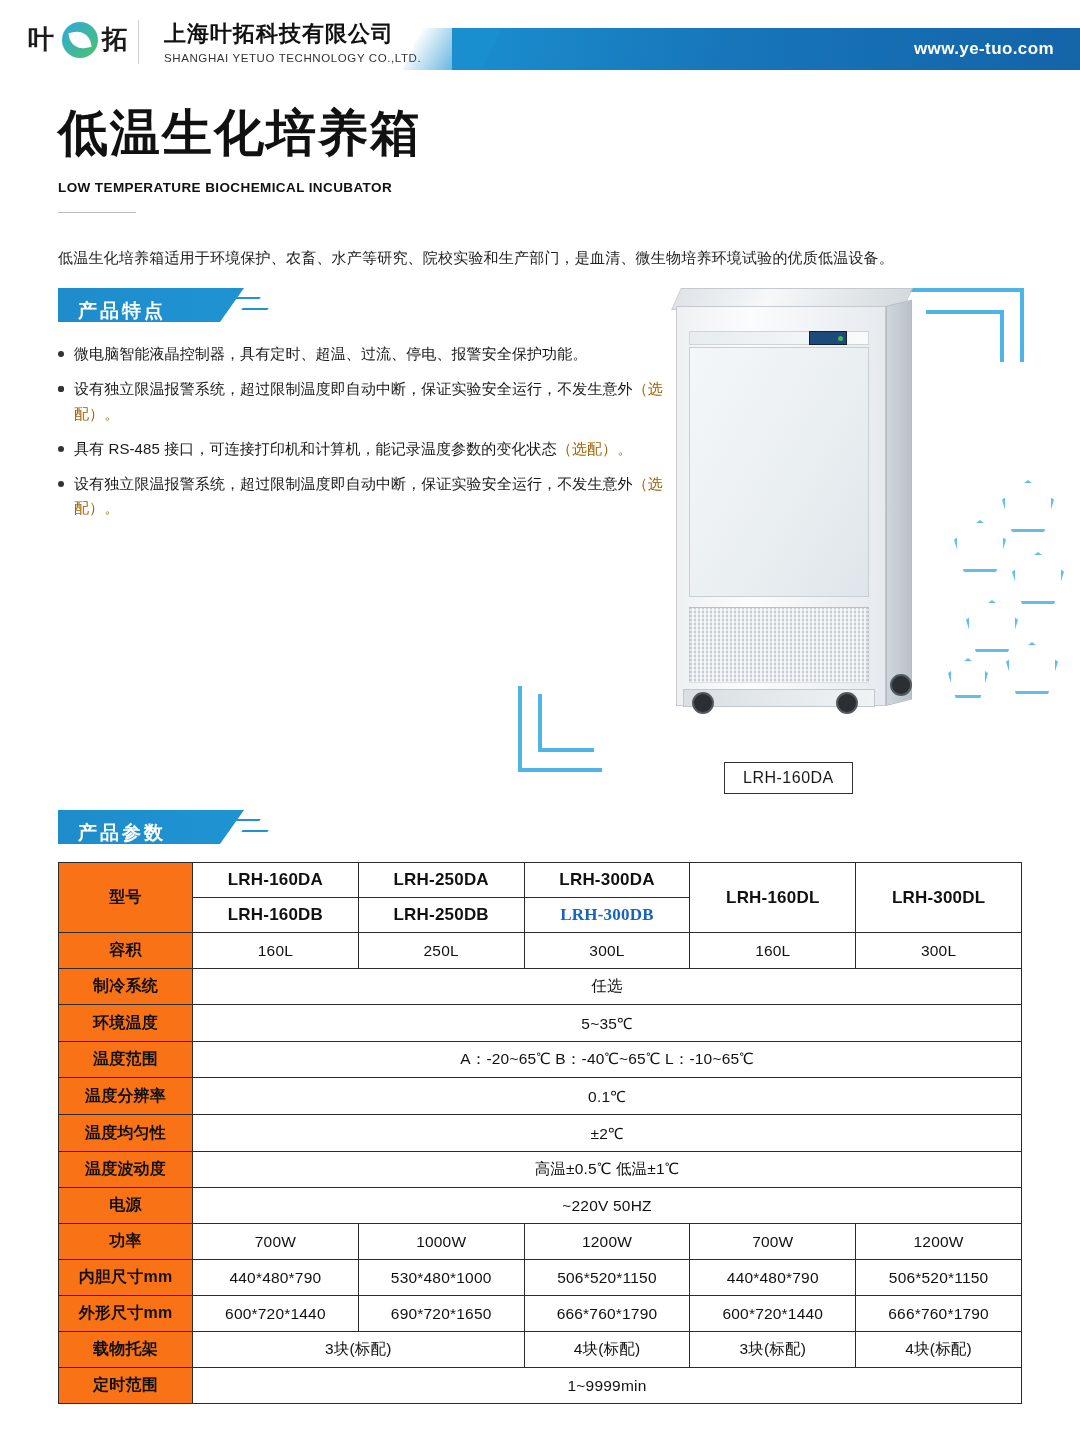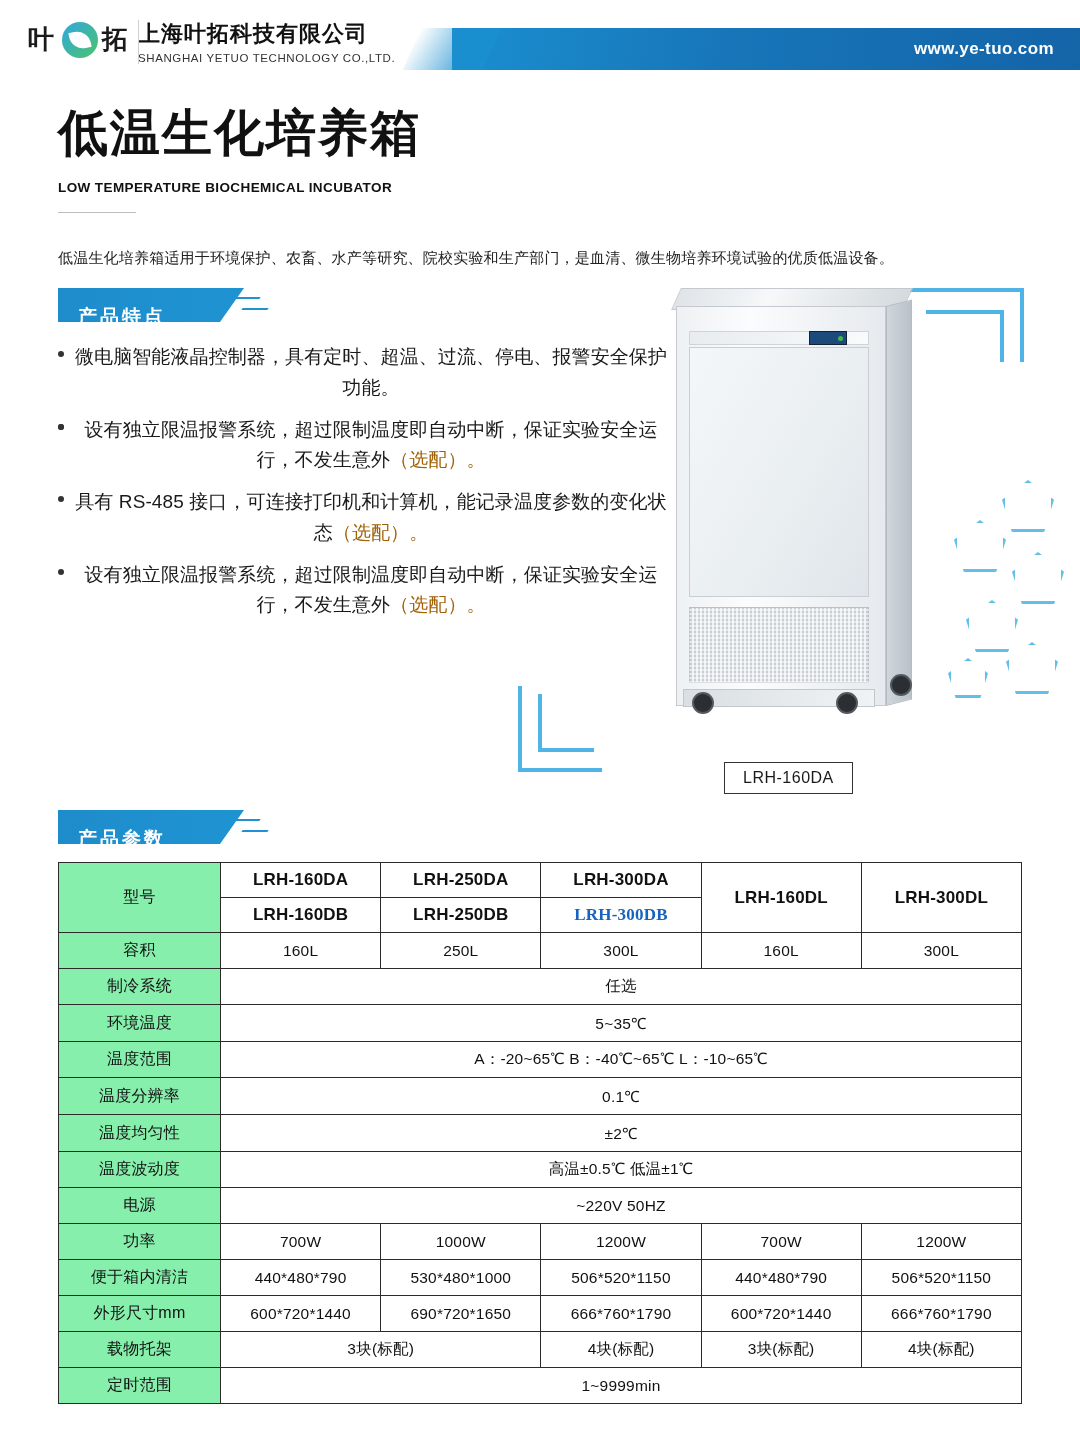--- a/index.html
+++ b/index.html
@@ -42,21 +42,21 @@
   }
   .logo-leaf::after{
     content:""; position:absolute; left:8px; top:9px; width:20px; height:18px;
     background:#ffffff;
     border-radius:0 14px 0 14px;
     transform:rotate(-12deg);
   }
   .logo-cn2 {
     position:absolute; left:74px; top:4px; font-size:26px; font-weight:bold; color:#1a1a1a;
   }
-  .logo-text { margin-left:6px; }
+  .logo-text { margin-left:32px; }
   .logo-text .t1 { font-size:22px; font-weight:bold; color:#111; letter-spacing:1px; }
   .logo-text .t2 { font-size:11.5px; color:#333; letter-spacing:.6px; margin-top:3px;
                    border-top:0; }
   .logo-divider { position:absolute; left:138px; top:20px; width:1px; height:44px; background:#cfcfcf; }
 
   
   .title-block { position:absolute; left:58px; top:100px; width:980px; }
   .title-cn { font-size:50px; font-weight:bold; letter-spacing:2px; color:#111; }
   .title-en { font-size:13.5px; font-weight:bold; letter-spacing:.4px; color:#111; margin-top:13px; }
   .title-rule { width:78px; height:1px; background:#bdbdbd; margin-top:17px; }
@@ -71,30 +71,30 @@
   .banner-arrow {
     position:absolute; left:162px; top:0; width:0; height:0;
     border-top:34px solid #1f93d2; border-right:24px solid transparent;
   }
   .banner-line1, .banner-line2 {
     position:absolute; height:0; border-top:2px solid #1f93d2; transform:skewX(-35deg);
   }
   .banner-line1 { left:176px; top:9px; width:26px; }
   .banner-line2 { left:184px; top:20px; width:26px; }
   .banner-label {
-    position:absolute; left:20px; top:12px; line-height:34px; color:#fff;
+    position:absolute; left:20px; top:6px; line-height:34px; color:#fff;
     font-size:19px; font-weight:bold; letter-spacing:3px;
   }
 
   
   .features-sec { position:absolute; left:58px; top:288px; }
   .features-list { margin-top:20px; width:610px; }
   .feat {
-    position:relative; padding-left:16px; font-size:19px; line-height:1.62;
-    color:#1a1a1a; margin-bottom:11px; letter-spacing:.1px;text-align:center;
+    position:relative; padding-left:16px; font-size:15px; line-height:1.62;
+    color:#1a1a1a; margin-bottom:11px; letter-spacing:.1px;
   }
   .feat .dot {
     position:absolute; left:0; top:9px; width:6px; height:6px; border-radius:50%;
     background:#333;
   }
   .feat .opt { color:#a16207; }
 
   
   .product-area { position:absolute; left:500px; top:270px; width:580px; height:520px; }
   
@@ -166,21 +166,21 @@
 
   
   .params-sec { position:absolute; left:58px; top:810px; }
   .table-wrap { position:absolute; left:58px; top:862px; width:964px; }
   table.params { border-collapse:collapse; width:964px; font-size:15.5px; }
   table.params td {
     border:1px solid #2b2b2b; text-align:center; padding:7px 4px; color:#111;
     letter-spacing:.2px;
   }
   td.rowhead {
-    background:#86efac; font-weight:normal; width:162px; font-size:16px;
+    background:#f97316; font-weight:bold; width:134px; font-size:16px;
   }
   td.model { font-weight:bold; font-size:17px; }
   td.model.blue { color:#1764c0;font-family:Liberation Serif, serif; }
 
   
   .pentagon {
     position:absolute; width:52px; height:52px; border:3px solid #63bfe8;
     clip-path:polygon(50% 0%, 100% 38%, 81% 100%, 19% 100%, 0% 38%);
   }
 </style>
@@ -329,21 +329,21 @@
         </tr>
         <tr>
           <td class="rowhead">功率</td>
           <td>700W</td>
           <td>1000W</td>
           <td>1200W</td>
           <td>700W</td>
           <td>1200W</td>
         </tr>
         <tr>
-          <td class="rowhead">便于箱内清洁</td>
+          <td class="rowhead">内胆尺寸mm</td>
           <td>440*480*790</td>
           <td>530*480*1000</td>
           <td>506*520*1150</td>
           <td>440*480*790</td>
           <td>506*520*1150</td>
         </tr>
         <tr>
           <td class="rowhead">外形尺寸mm</td>
           <td>600*720*1440</td>
           <td>690*720*1650</td>

